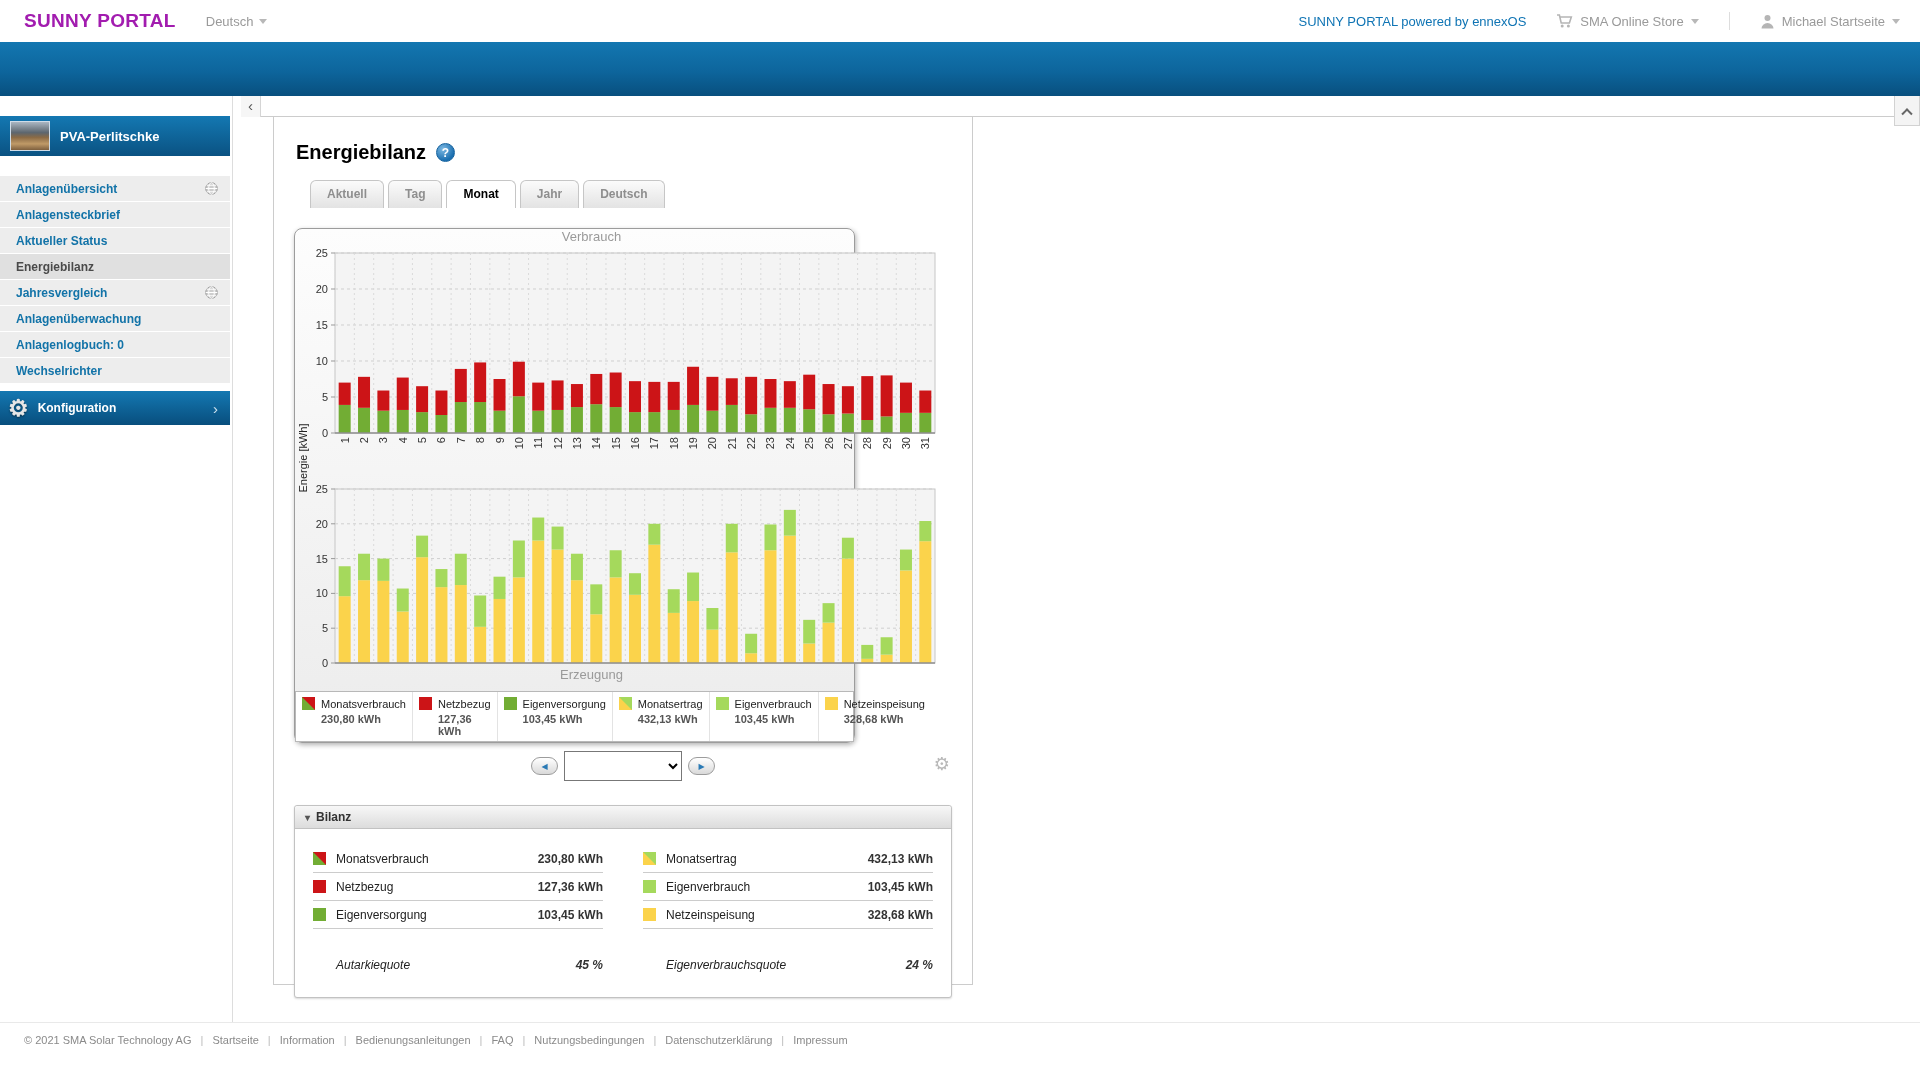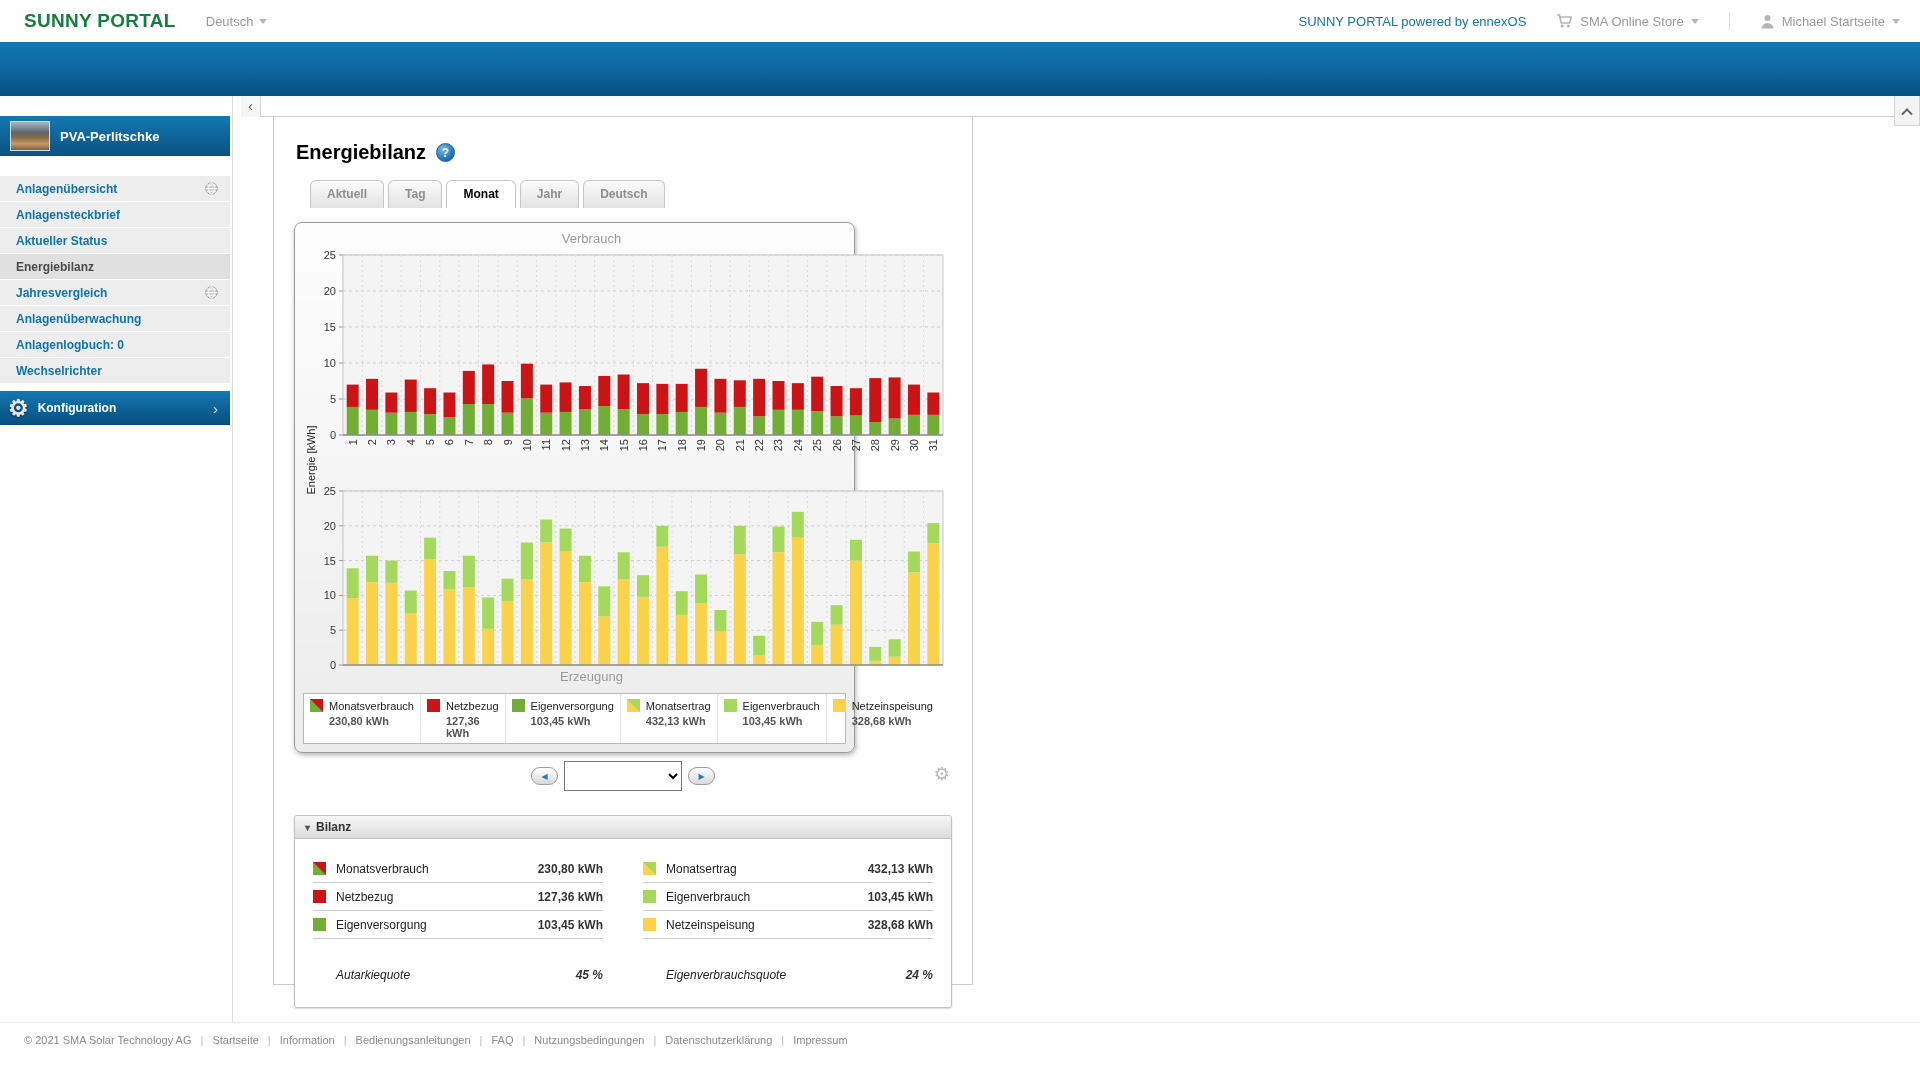--- a/index.html
+++ b/index.html
@@ -5,21 +5,21 @@
   * { box-sizing: border-box; }
   html,body { margin:0; padding:0; }
   body {
     width:1920px; height:1080px; position:relative;
     font-family:"Liberation Sans", sans-serif;
     background:#fff; overflow:hidden; color:#222;
   }
   
   .topbar { position:absolute; top:0; left:0; right:0; height:42px; background:#fff;
             display:flex; align-items:center; padding:0 20px 0 24px; }
-  .logo { font-size:19px; font-weight:800; letter-spacing:.3px; color:#15803d; }
+  .logo { font-size:19px; font-weight:800; letter-spacing:.3px; color:#a21caf; }
   .lang { margin-left:30px; color:#9a9a9a; font-size:13px; display:flex; align-items:center; gap:6px; cursor:pointer; }
   .caret { width:0; height:0; border-left:4px solid transparent; border-right:4px solid transparent;
            border-top:5px solid #b8b8b8; display:inline-block; }
   .topbar-right { margin-left:auto; display:flex; align-items:center; gap:30px; }
   .powered { color:#0f74b4; font-size:13px; cursor:pointer; }
   .store, .user { color:#9a9a9a; font-size:13px; display:flex; align-items:center; gap:7px; cursor:pointer;text-align:right; }
   .tsep { width:1px; height:18px; background:#ddd; }
   
   .banner { position:absolute; top:42px; left:0; right:0; height:54px;
             background:linear-gradient(180deg,#1377b1 0%,#0d659c 55%,#084f7e 100%); }
@@ -59,23 +59,23 @@
           background:radial-gradient(circle at 35% 30%, #7db9e3, #1b6fb0 70%);
           border:1px solid #15629e; color:#fff; font-weight:bold; font-size:12px;
           display:flex; align-items:center; justify-content:center; cursor:pointer; }
   
   .tabs { margin-top:16px; display:flex; gap:4px; padding-left:16px; }
   .tab { padding:6px 16px 7px; font-size:12px; font-weight:bold; color:#8e8e8e;
          background:linear-gradient(#fbfbfb,#e3e3e3); border:1px solid #c6c6c6; border-bottom:none;
          border-radius:6px 6px 0 0; min-width:44px; text-align:center; cursor:pointer; }
   .tab.active { background:#fff; color:#000; }
   
-  .chart-card { margin-top:14px; width:561px; border:1px solid #9c9c9c; border-radius:8px;
+  .chart-card { margin-top:20px; width:561px; border:1px solid #9c9c9c; border-radius:8px;
                 background:linear-gradient(180deg,#fdfdfd,#ececec);
-                box-shadow:1px 2px 5px rgba(0,0,0,.3); padding:8px; }
+                box-shadow:1px 2px 5px rgba(0,0,0,.3); }
   .chart-head, .chart-foot { text-align:center; color:#9a9a9a; font-size:13px; height:18px; padding-left:34px; }
   #plots { display:block; }
   .legend { margin-top:6px; border:1px solid #b8b8b8; background:#fff; display:flex; }
   .leg { flex:1; padding:5px 6px 4px; }
   .leg + .leg { border-left:1px solid #e3e3e3; }
   .leg-top { display:flex; align-items:center; gap:6px; font-size:11px; color:#222; white-space:nowrap; }
   .leg-val { margin-left:19px; font-size:11px; font-weight:bold; color:#555; margin-top:3px; }
   .sq { width:13px; height:13px; flex:none; }
   .c-red    { background:#cc1417; }
   .c-dgreen { background:#72ad34; }

